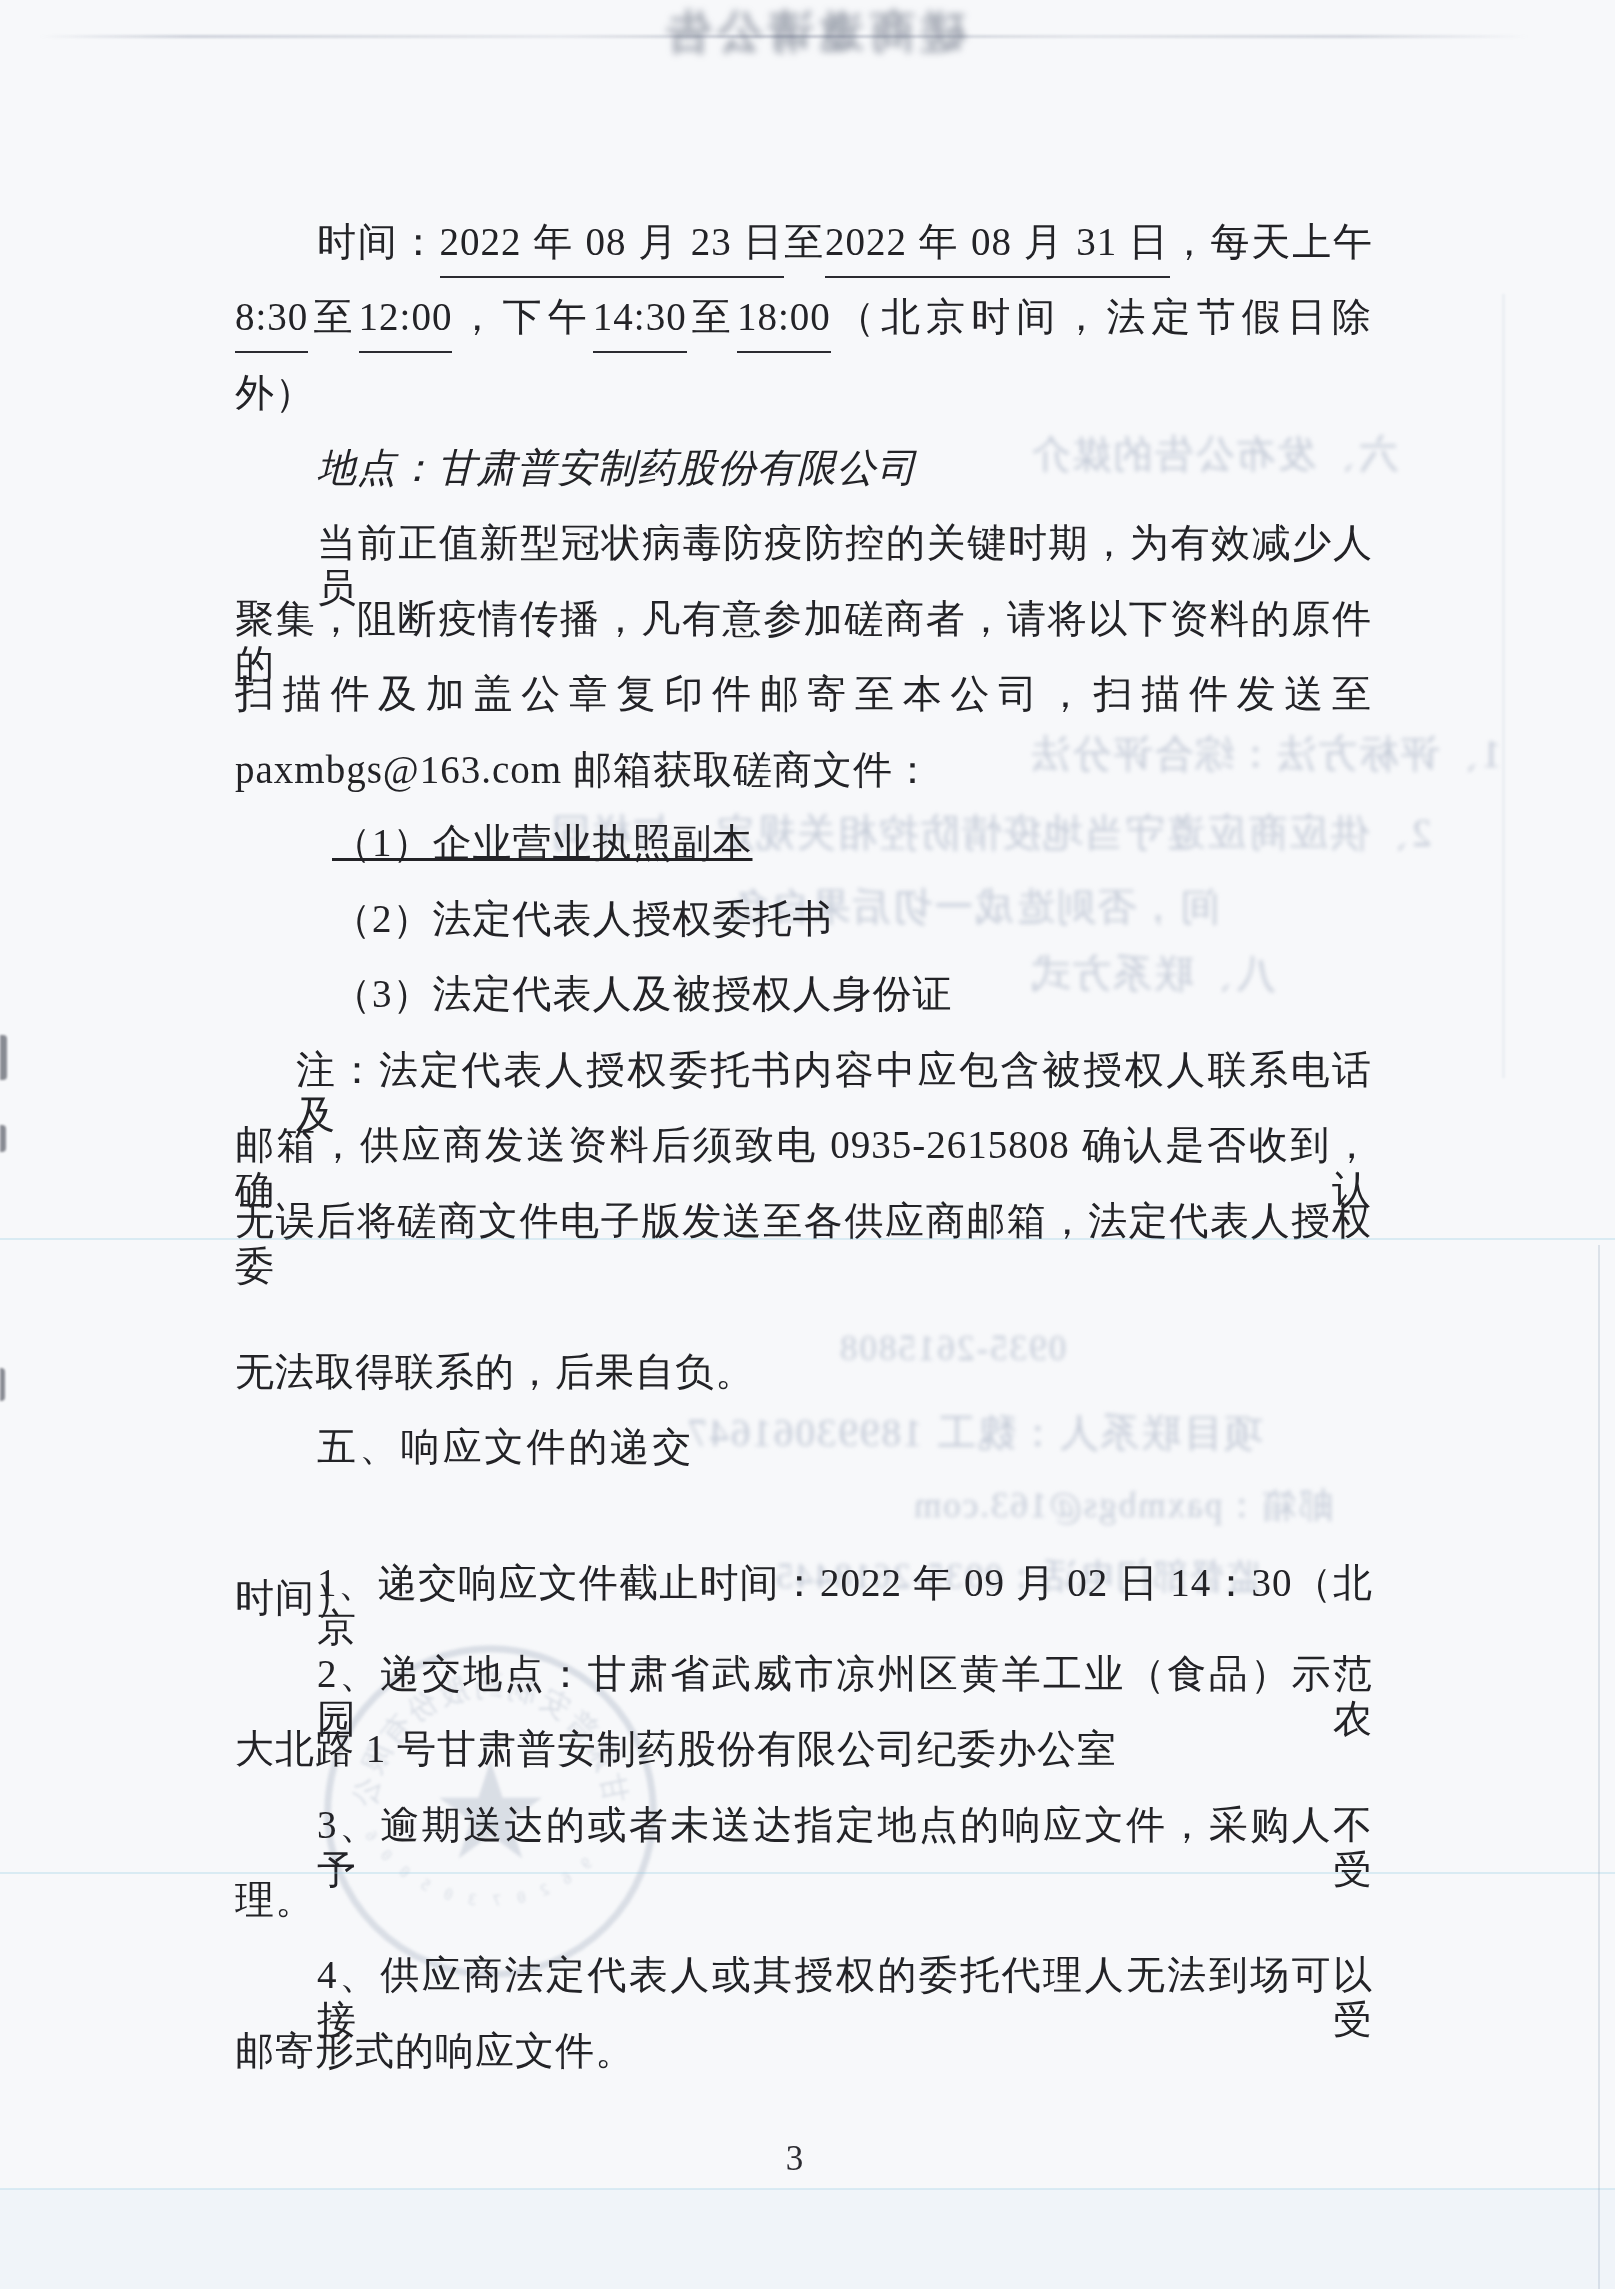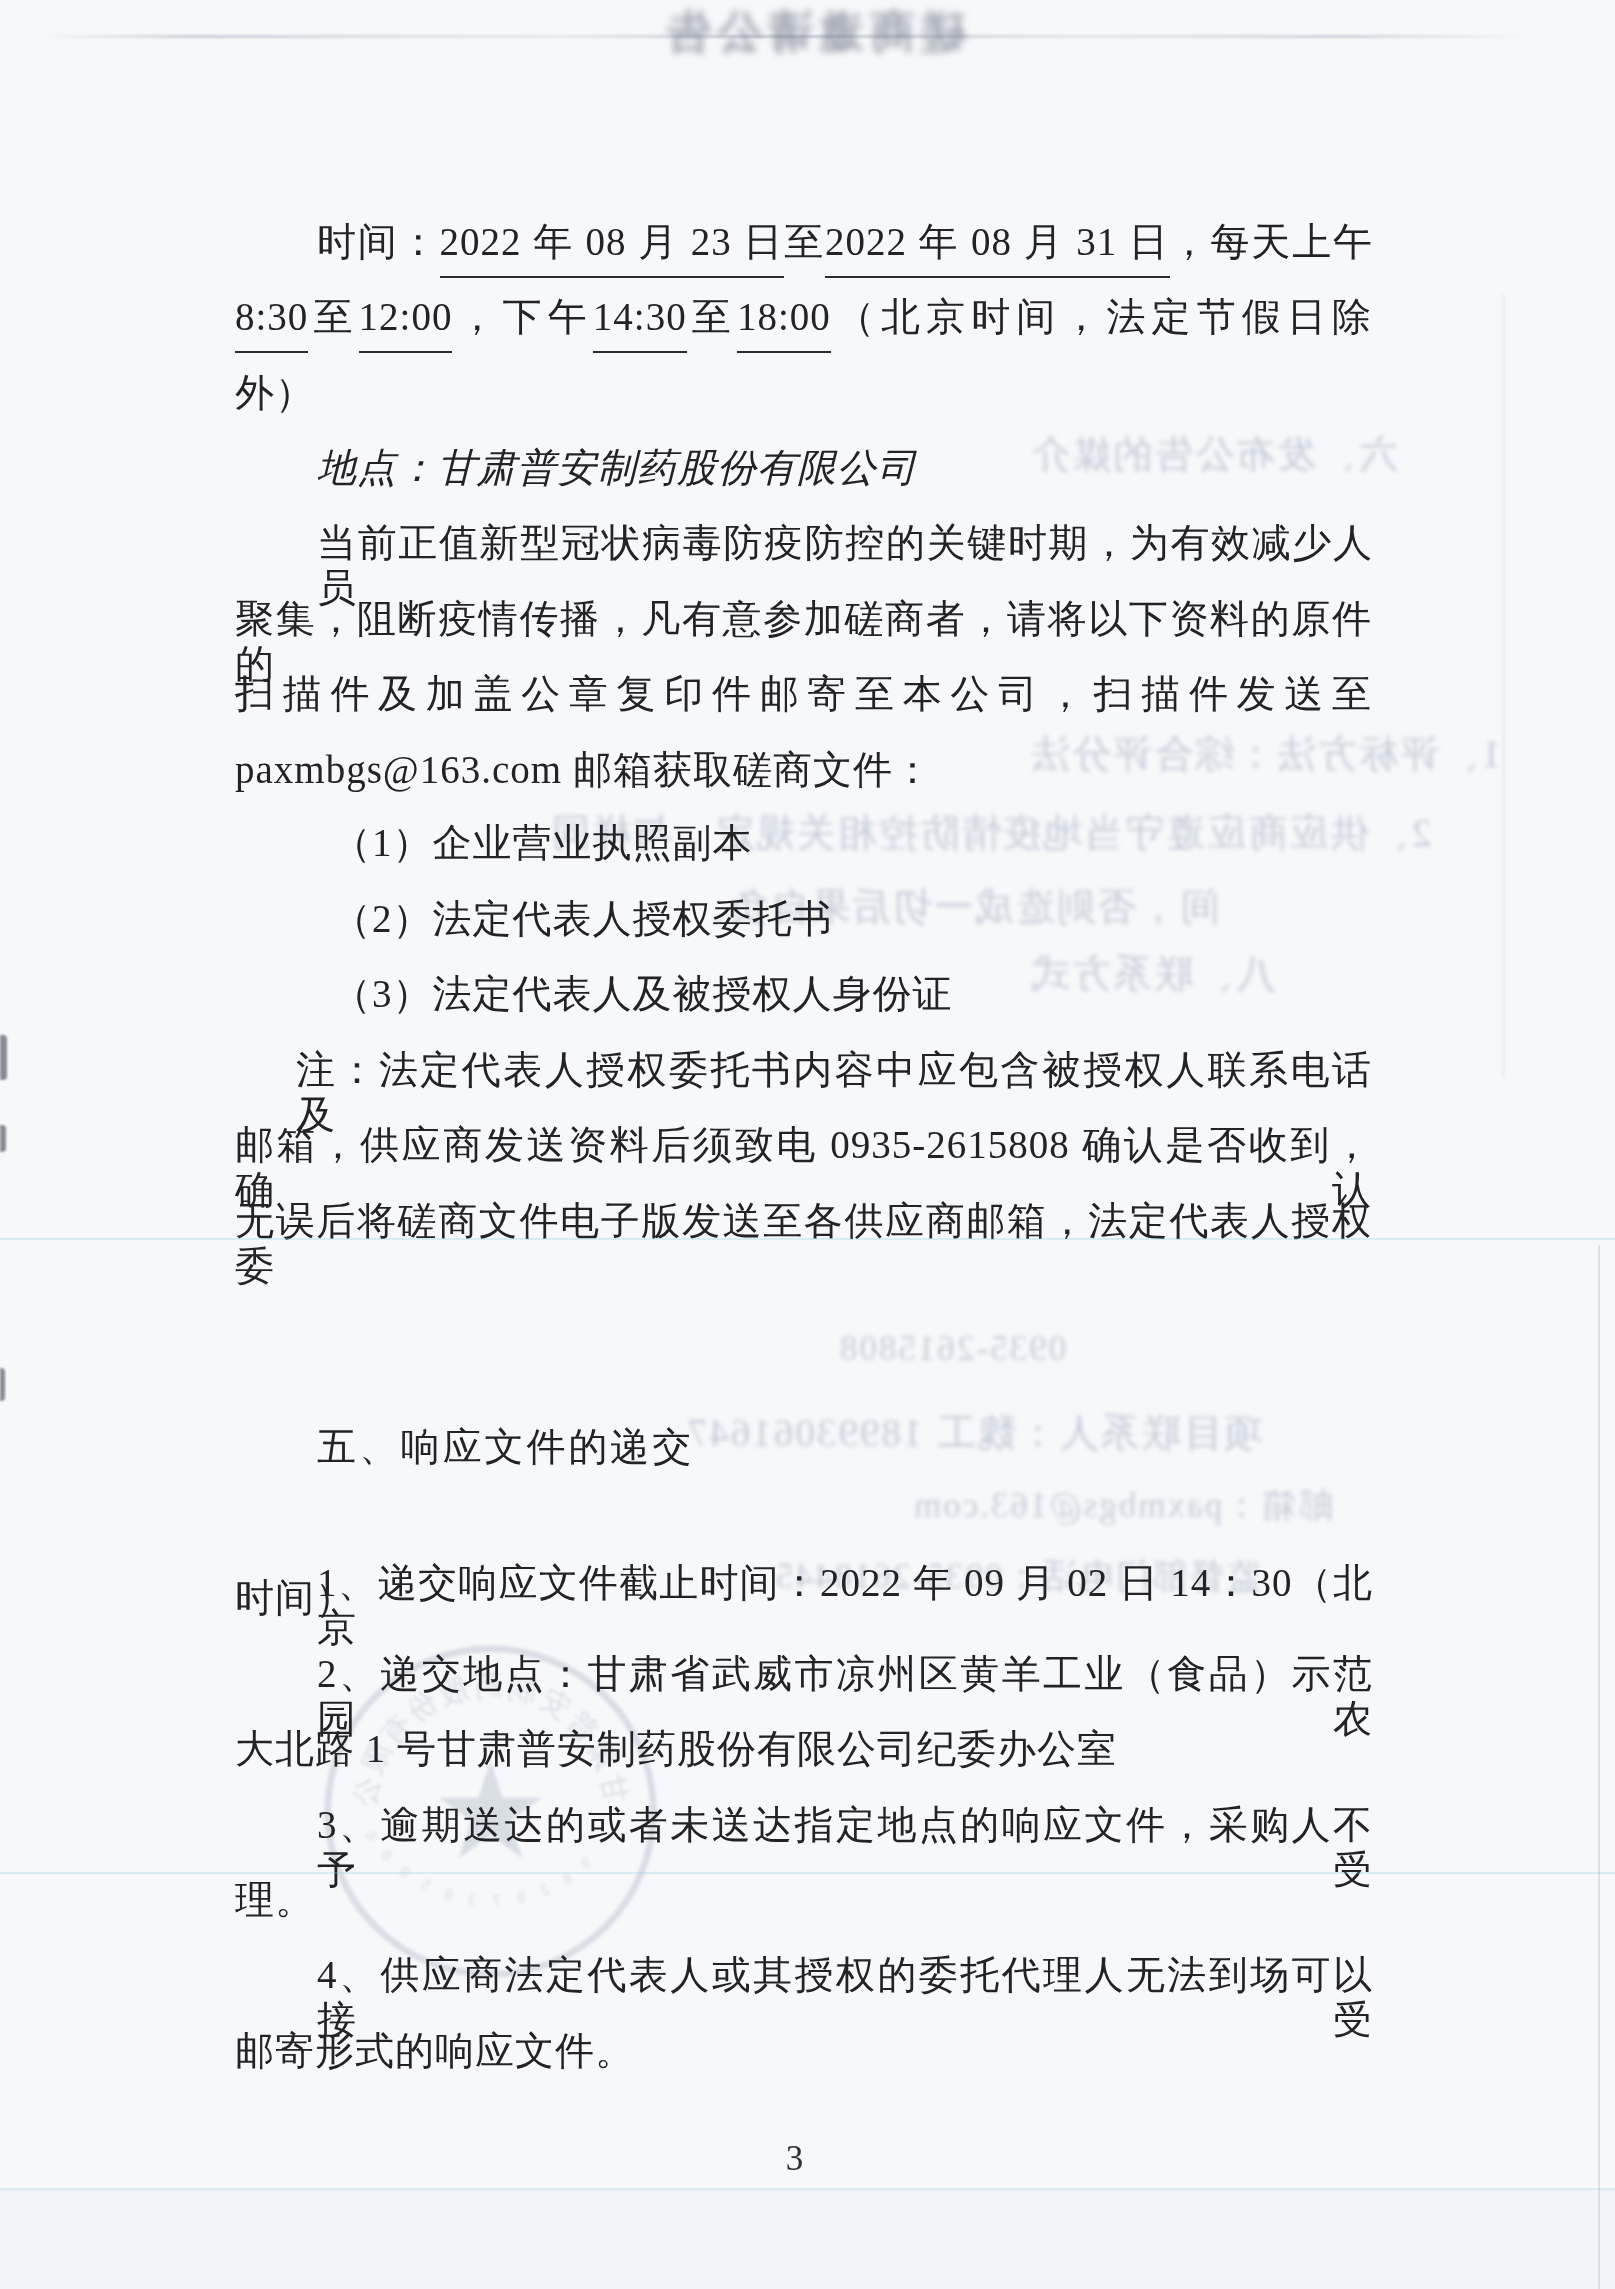--- a/index.html
+++ b/index.html
@@ -171,27 +171,28 @@
 
   <div class="line" style="top:370px;">外）</div>
 
   <div class="line indent" style="top:445px;font-style:italic;">地点：甘肃普安制药股份有限公司</div>
 
   <div class="line indent justify" style="top:520px;">当前正值新型冠状病毒防疫防控的关键时期，为有效减少人员</div>
   <div class="line justify" style="top:596px;">聚集，阻断疫情传播，凡有意参加磋商者，请将以下资料的原件的</div>
   <div class="line justify" style="top:671px;">扫描件及加盖公章复印件邮寄至本公司，扫描件发送至</div>
   <div class="line" style="top:747px;">paxmbgs@163.com 邮箱获取磋商文件：</div>
 
-  <div class="line item-indent" style="top:820px;">（1）企业营业执照副本</div>
+  <div class="line item-indent" style="top:820px;text-decoration:underline;">（1）企业营业执照副本</div>
   <div class="line item-indent" style="top:896px;">（2）法定代表人授权委托书</div>
   <div class="line item-indent" style="top:971px;">（3）法定代表人及被授权人身份证</div>
 
   <div class="line note-indent justify" style="top:1047px;">注：法定代表人授权委托书内容中应包含被授权人联系电话及</div>
   <div class="line justify" style="top:1122px;">邮箱，供应商发送资料后须致电 0935-2615808 确认是否收到，确认</div>
   <div class="line justify" style="top:1198px;">无误后将磋商文件电子版发送至各供应商邮箱，法定代表人授权委</div>
+  <div class="line" style="top:1349px;">无法取得联系的，后果自负。</div>
 
   <div class="line indent bold" style="top:1424px;">五、响应文件的递交</div>
 
   <div class="line indent justify" style="top:1560px;">1、递交响应文件截止时间：2022 年 09 月 02 日 14：30（北京</div>
   <div class="line" style="top:1575px;">时间）</div>
 
   <div class="line indent justify" style="top:1651px;">2、递交地点：甘肃省武威市凉州区黄羊工业（食品）示范园农</div>
   <div class="line" style="top:1726px;">大北路 1 号甘肃普安制药股份有限公司纪委办公室</div>
 
   <div class="line indent justify" style="top:1802px;">3、逾期送达的或者未送达指定地点的响应文件，采购人不予受</div>

